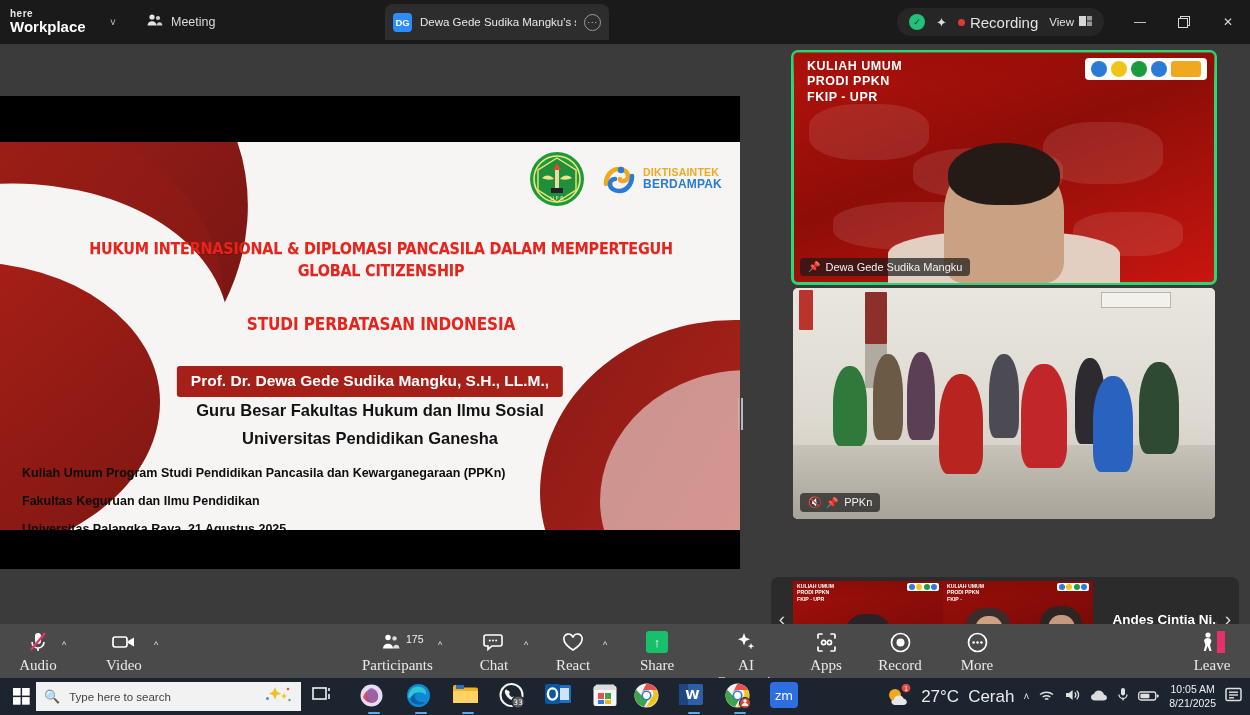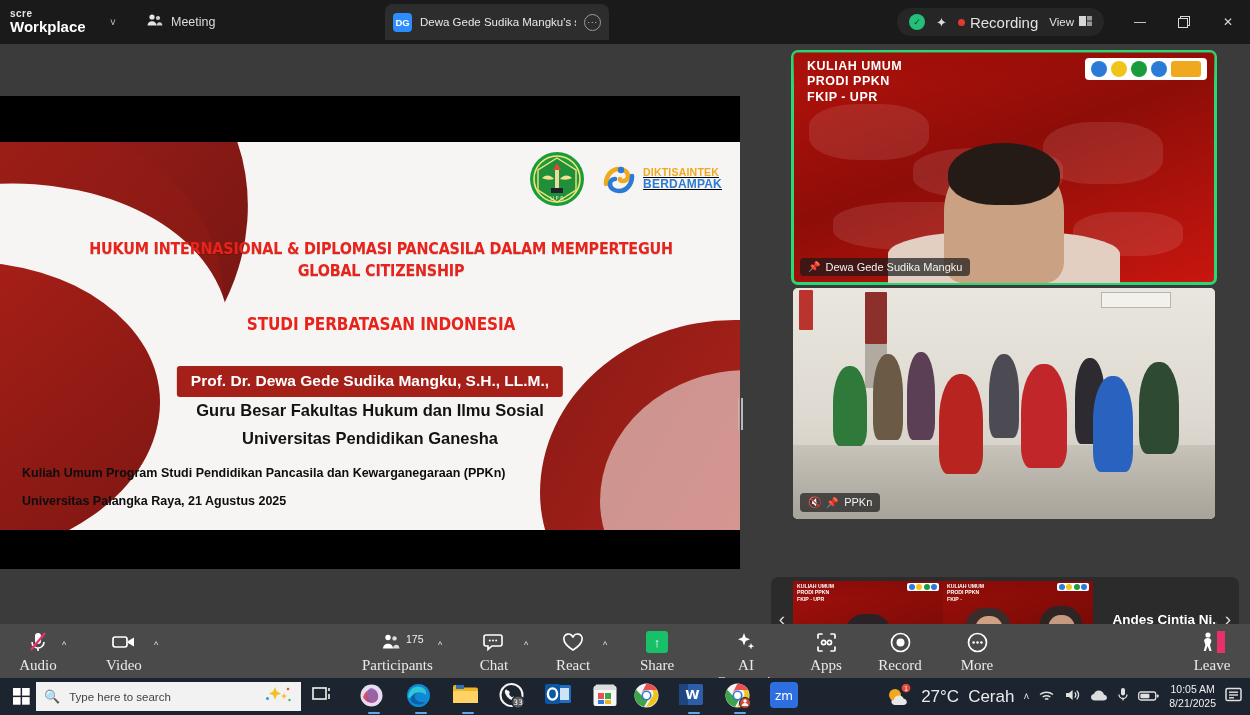--- a/index.html
+++ b/index.html
@@ -73,21 +73,21 @@
     position:absolute; right:-130px; bottom:-120px; width:330px; height:330px;
     background:linear-gradient(300deg,#c0261d,#8a1a15); border-radius:62% 0 0 58%/55% 0 0 50%;
   }
   .wave-br2{
     position:absolute; right:-110px; bottom:-90px; width:250px; height:250px;
     background:#f7f5f4; border-radius:62% 0 0 58%/55% 0 0 50%; opacity:.55;
   }
   .logos{ position:absolute; right:18px; top:8px; display:flex; align-items:center; gap:16px; z-index:4;}
   .upr-seal{ width:58px;height:58px;position:relative;}
   .dsb{ display:flex; align-items:center; gap:7px;}
-  .dsb-txt{ line-height:1.08;text-decoration:underline;}
+  .dsb-txt{ line-height:1.08;}
   .dsb-txt .l1{ font-size:10.5px; font-weight:700; color:#f0a81e; letter-spacing:.2px;}
   .dsb-txt .l2{ font-size:12px; font-weight:700; color:#2b7bd6; letter-spacing:.2px;}
   .slide-title{
     position:absolute; left:40px; right:18px; top:96px; z-index:5; text-align:center;
     color:#e8231b; font-weight:700; font-size:15.5px; line-height:1.45;
     letter-spacing:-.2px; text-shadow:0 1px 0 rgba(0,0,0,.15);
     font-family:"DejaVu Sans Condensed","Liberation Sans Narrow","Liberation Sans",sans-serif;
     transform:scaleX(1.03); transform-origin:center;
   }
   .slide-sub{
@@ -189,21 +189,21 @@
   .tskline{ position:absolute; height:2.5px; background:#5aa9f0; border-radius:2px;}
   .tray{ position:absolute; right:0; top:0; height:37px; display:flex; align-items:center; gap:9px; padding-right:8px;}
   .tray-txt{ color:#eaeaea; font-size:17px;}
   .clock{ color:#f0f0f0; font-size:10.5px; line-height:1.25; text-align:center;}
 </style>
 </head>
 <body>
 
 <div class="titlebar">
   <div class="zoom-logo">
-    <div class="z1">scre</div>
+    <div class="z1">here</div>
     <div class="z2">Workplace</div>
   </div>
   <div class="tb-chevron">˅</div>
 
   <div class="tb-meeting">
     <span>
       <svg width="17" height="14" viewBox="0 0 17 14">
         <circle cx="6" cy="4" r="2.6" fill="#e6e6e6"></circle>
           <circle cx="12" cy="5" r="2.1" fill="#cfcfcf"></circle>
         <path d="M1.5 12.5c0-2.6 2-4.2 4.5-4.2s4.5 1.6 4.5 4.2z" fill="#e6e6e6"></path>
@@ -292,20 +292,21 @@
         <div>GLOBAL CITIZENSHIP</div>
       </div>
       <div class="slide-sub">STUDI PERBATASAN INDONESIA</div>
 
       <div class="speaker-box">Prof. Dr. Dewa Gede Sudika Mangku, S.H., LL.M.,</div>
       <div class="speaker-l2">Guru Besar Fakultas Hukum dan Ilmu Sosial</div>
       <div class="speaker-l3">Universitas Pendidikan Ganesha</div>
 
       <div class="foot-lines">
         <div>Kuliah Umum Program Studi Pendidikan Pancasila dan Kewarganegaraan (PPKn)</div>
+        <div>Fakultas Keguruan dan Ilmu Pendidikan</div>
         <div>Universitas Palangka Raya, 21 Agustus 2025</div>
       </div>
     </div>
   </div>
 
   <div class="drag-handle">
       <i></i>
       <i></i>
     </div>
 

